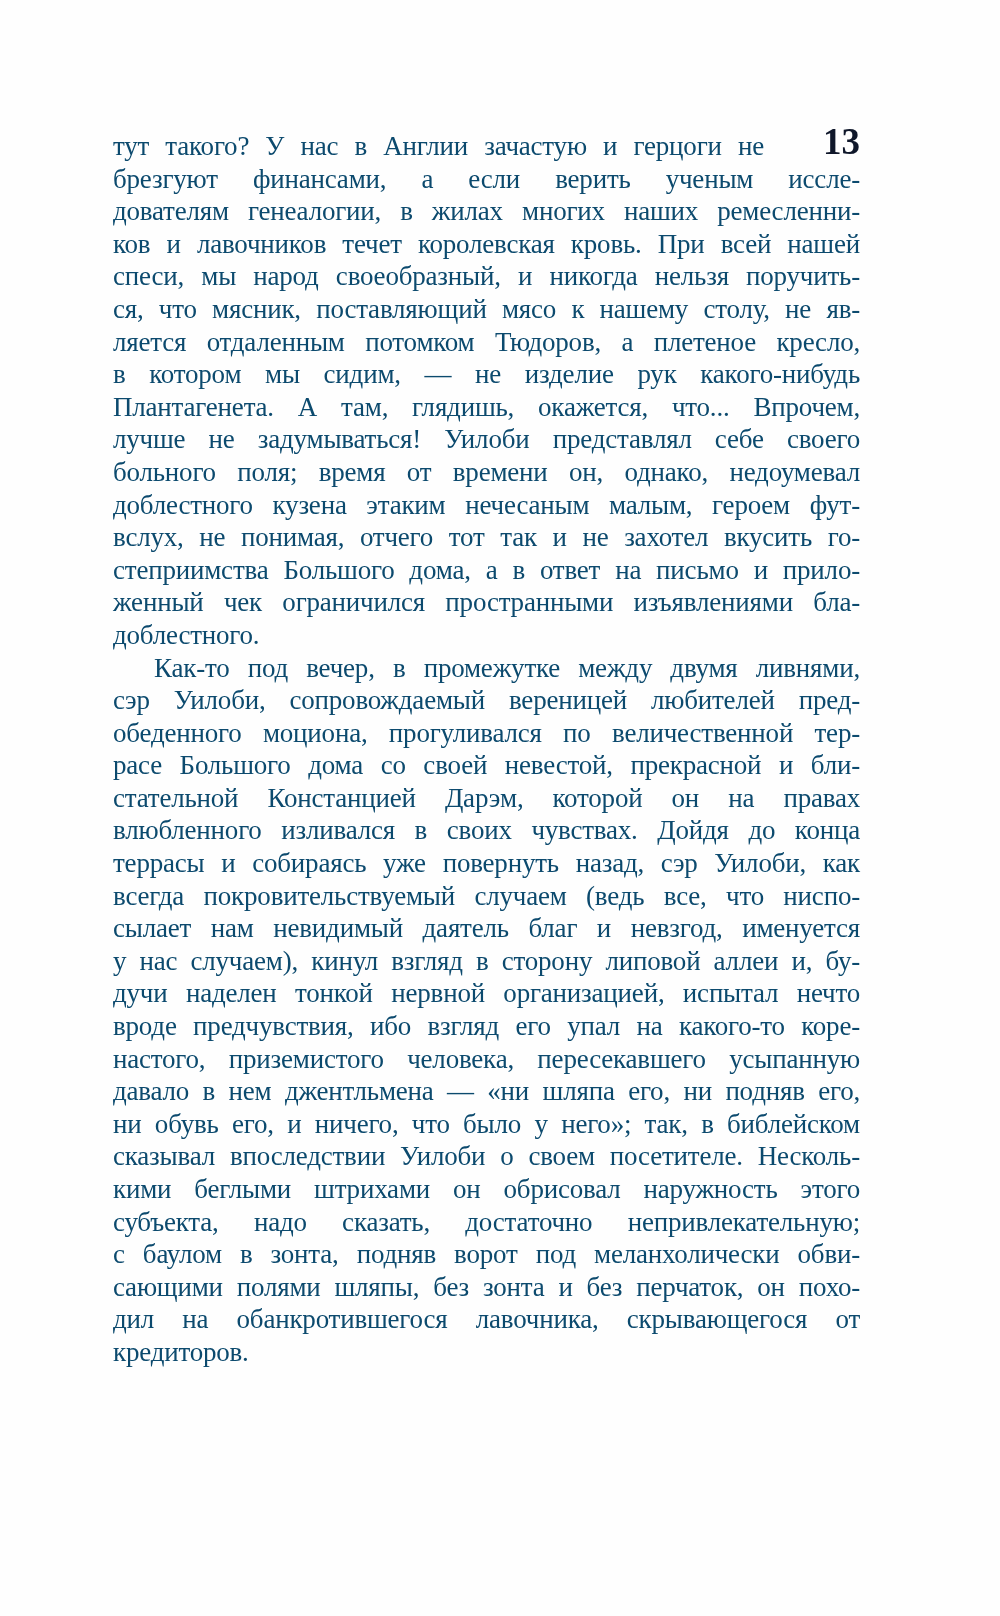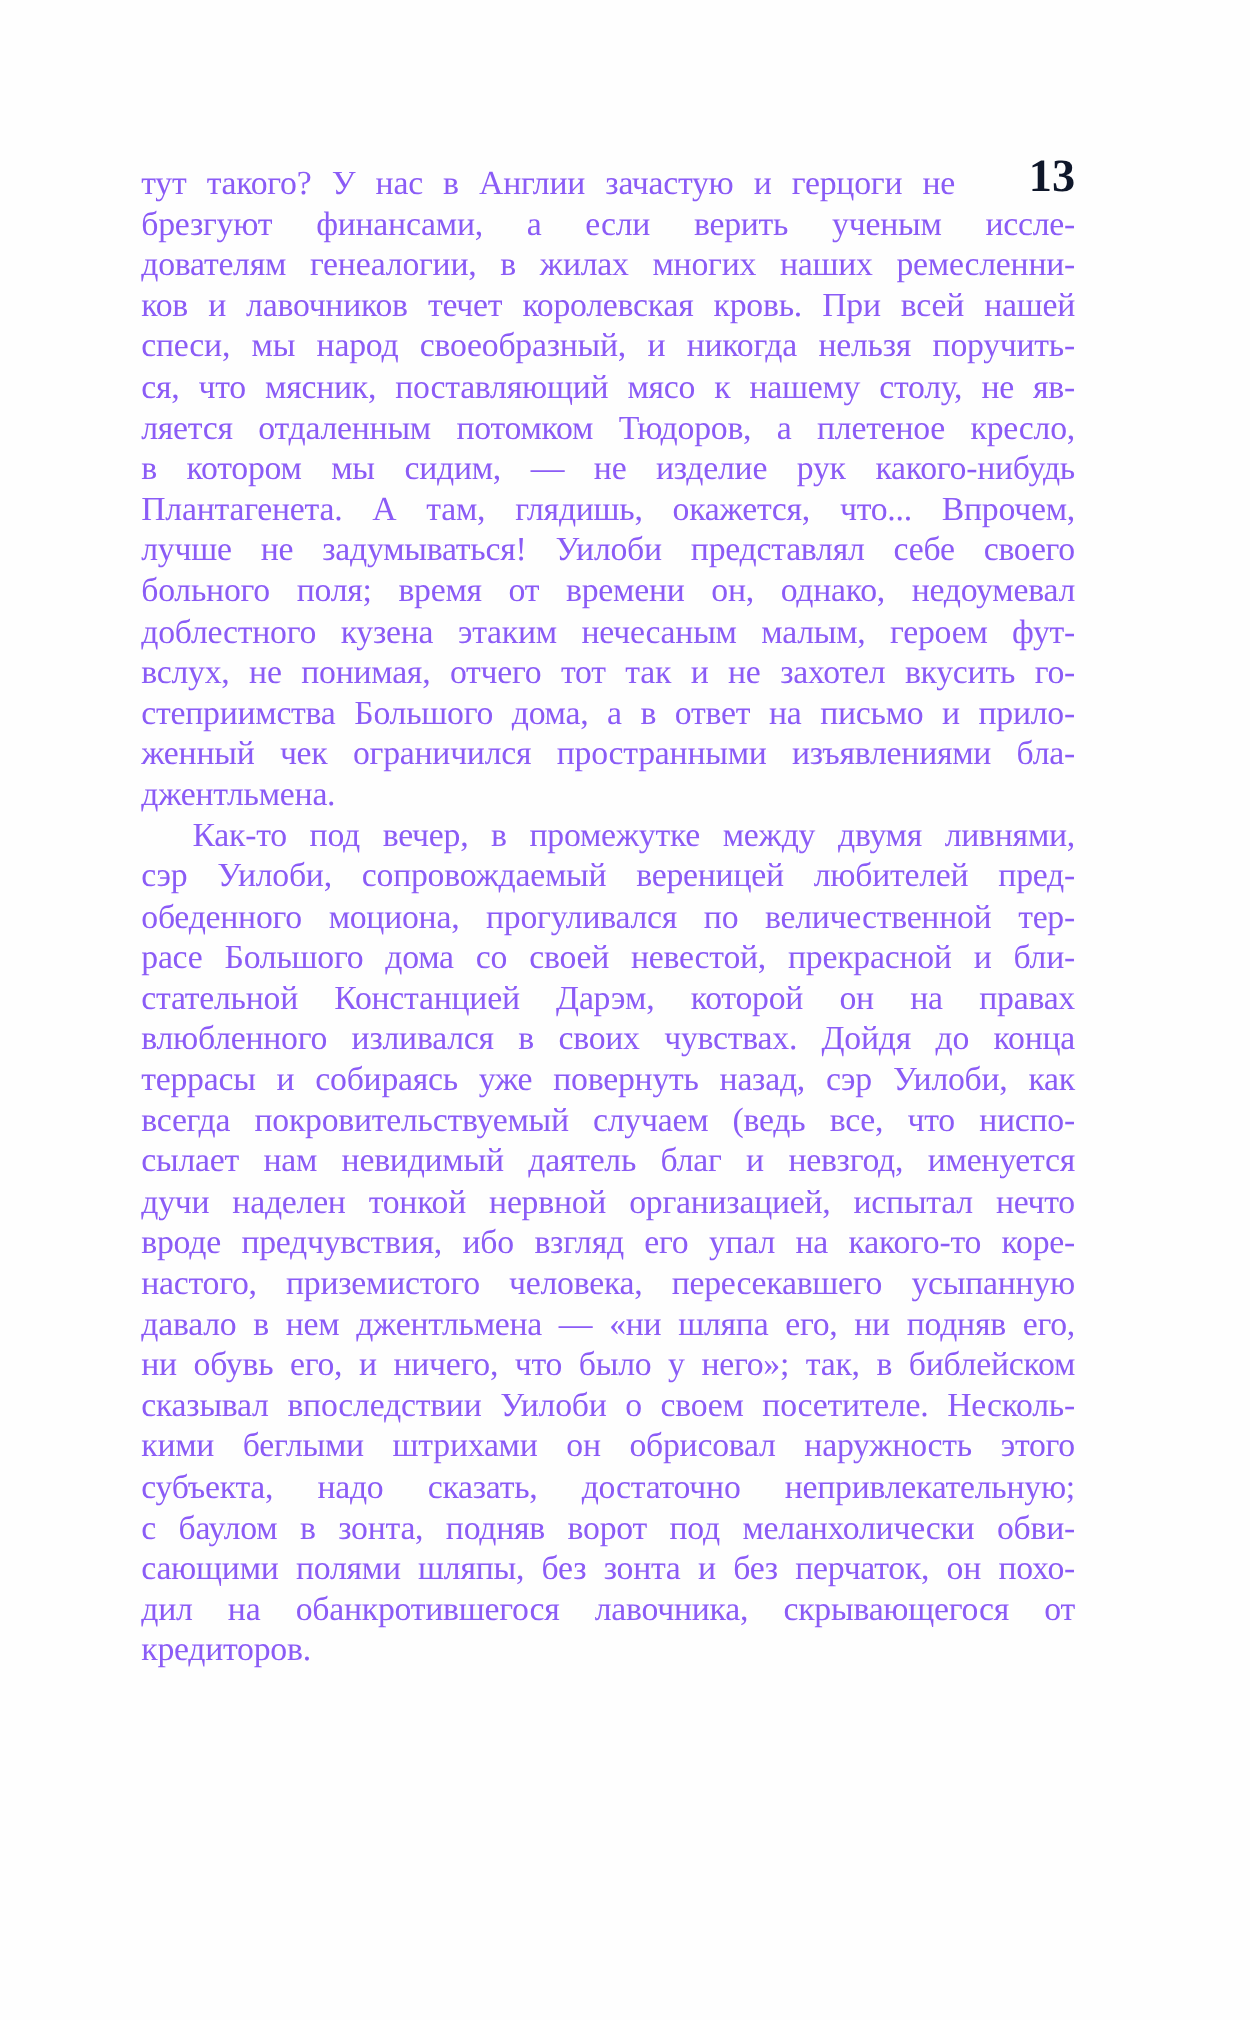--- a/index.html
+++ b/index.html
@@ -32,21 +32,21 @@
     color: #0f172a;
   }
   .text-block {
     position: absolute;
     left: 113px;
     top: 130px;
     width: 747px;
     font-family: "Liberation Serif", serif;
     font-size: 27px;
     line-height: 32.6px;
-    color: #8b5cf6;
+    color: #0c4a6e;
     letter-spacing: -0.2px;
   }
   .para {
     margin: 0;
     padding: 0;
   }
   .line {
     text-align: justify;
     text-align-last: justify;
     white-space: normal;
@@ -79,32 +79,33 @@
         <div class="line">ся, что мясник, поставляющий мясо к нашему столу, не яв-</div>
         <div class="line">ляется отдаленным потомком Тюдоров, а плетеное кресло,</div>
         <div class="line">в котором мы сидим, — не изделие рук какого-нибудь</div>
         <div class="line">Плантагенета. А там, глядишь, окажется, что... Впрочем,</div>
         <div class="line">лучше не задумываться! Уилоби представлял себе своего</div>
         <div class="line">больного поля; время от времени он, однако, недоумевал</div>
         <div class="line">доблестного кузена этаким нечесаным малым, героем фут-</div>
         <div class="line">вслух, не понимая, отчего тот так и не захотел вкусить го-</div>
         <div class="line">степриимства Большого дома, а в ответ на письмо и прило-</div>
         <div class="line">женный чек ограничился пространными изъявлениями бла-</div>
-        <div class="line last">джентльмена.</div>
+        <div class="line last">доблестного.</div>
       </div>
       <div class="para">
         <div class="line indent">Как-то под вечер, в промежутке между двумя ливнями,</div>
         <div class="line">сэр Уилоби, сопровождаемый вереницей любителей пред-</div>
         <div class="line">обеденного моциона, прогуливался по величественной тер-</div>
         <div class="line">расе Большого дома со своей невестой, прекрасной и бли-</div>
         <div class="line">стательной Констанцией Дарэм, которой он на правах</div>
         <div class="line">влюбленного изливался в своих чувствах. Дойдя до конца</div>
         <div class="line">террасы и собираясь уже повернуть назад, сэр Уилоби, как</div>
         <div class="line">всегда покровительствуемый случаем (ведь все, что ниспо-</div>
         <div class="line">сылает нам невидимый даятель благ и невзгод, именуется</div>
+        <div class="line">у нас случаем), кинул взгляд в сторону липовой аллеи и, бу-</div>
         <div class="line">дучи наделен тонкой нервной организацией, испытал нечто</div>
         <div class="line">вроде предчувствия, ибо взгляд его упал на какого-то коре-</div>
         <div class="line">настого, приземистого человека, пересекавшего усыпанную</div>
         <div class="line">давало в нем джентльмена — «ни шляпа его, ни подняв его,</div>
         <div class="line">ни обувь его, и ничего, что было у него»; так, в библейском</div>
         <div class="line">сказывал впоследствии Уилоби о своем посетителе. Несколь-</div>
         <div class="line">кими беглыми штрихами он обрисовал наружность этого</div>
         <div class="line">субъекта, надо сказать, достаточно непривлекательную;</div>
         <div class="line">с баулом в зонта, подняв ворот под меланхолически обви-</div>
         <div class="line">сающими полями шляпы, без зонта и без перчаток, он похо-</div>

